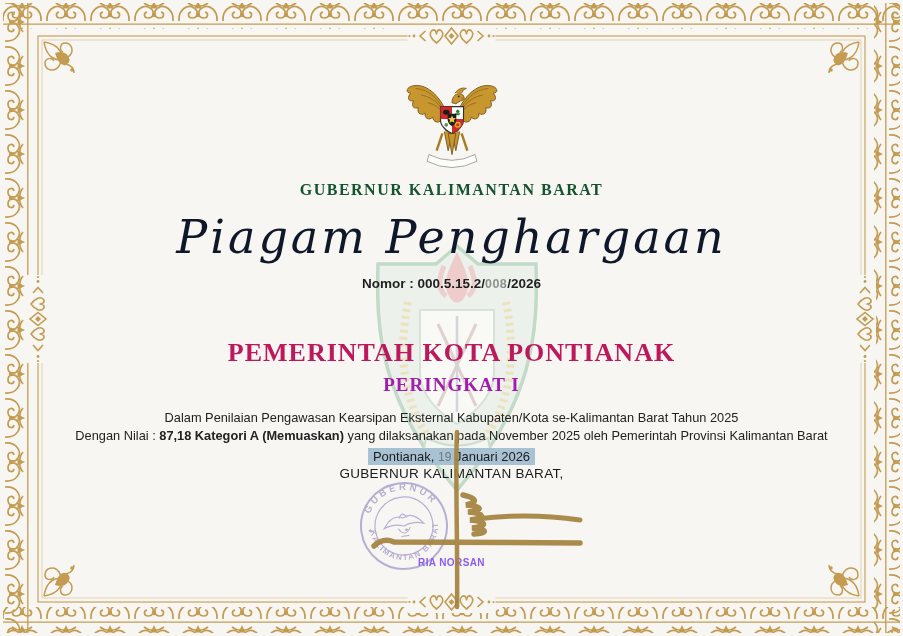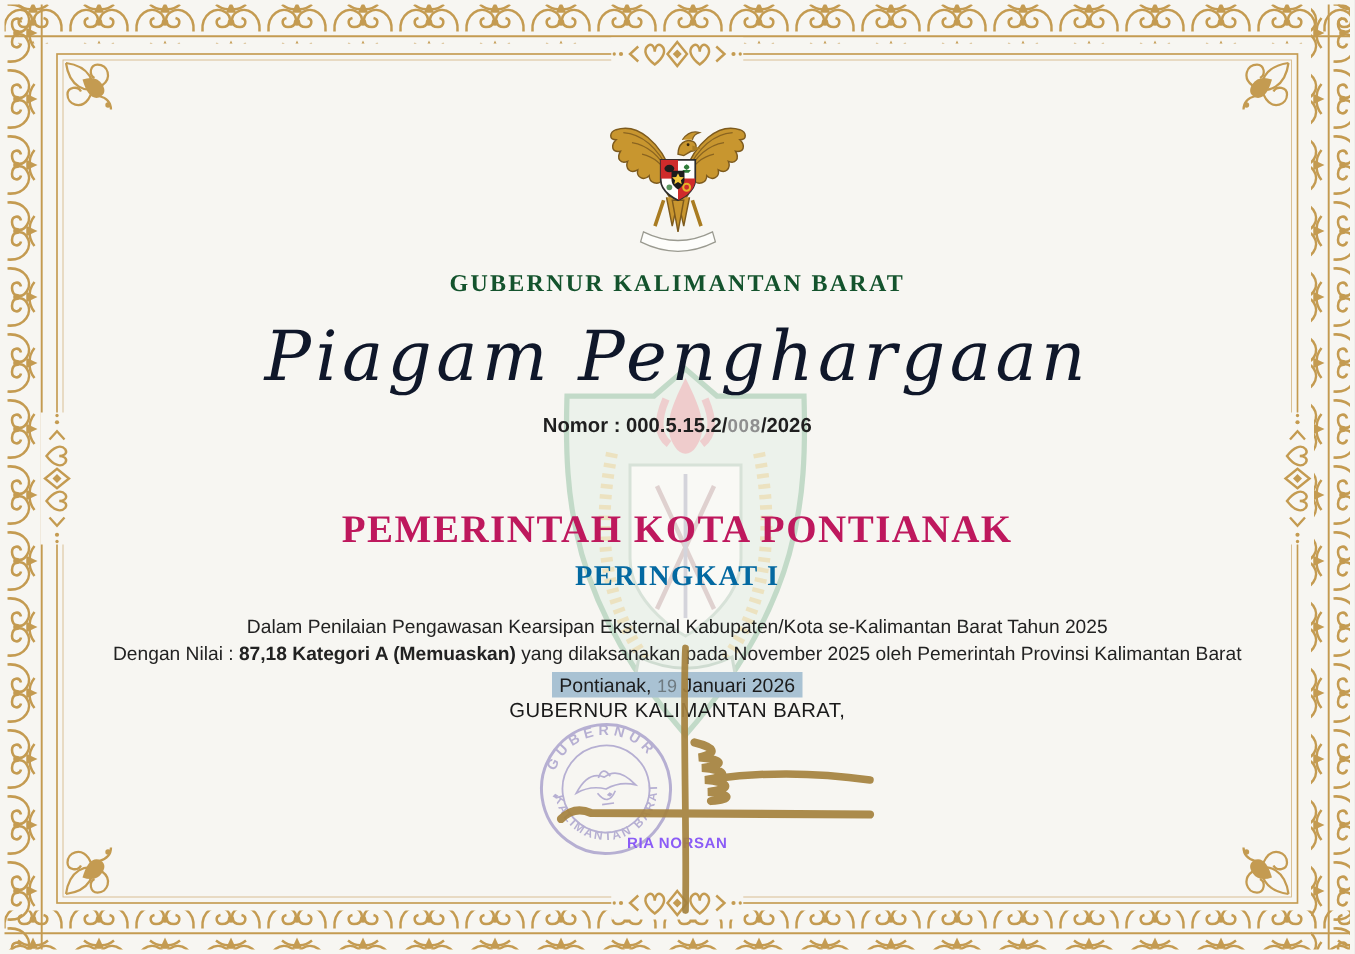--- a/index.html
+++ b/index.html
@@ -22,21 +22,21 @@
   }
   .nomor{top:276px;font-size:13.5px;font-weight:bold;color:#1f1f1f;}
   .nomor .hand{color:#8f8f8f;font-weight:600;font-size:12.5px;letter-spacing:.5px;}
   .intro{top:301px;font-size:12.8px;line-height:1.5;color:#222;}
   .recipient{
     top:338px;font-family:"Liberation Serif",serif;font-weight:bold;
     font-size:26px;letter-spacing:1px;color:#be185d;
   }
   .rank{
     top:374px;font-family:"Liberation Serif",serif;font-weight:bold;
-    font-size:19px;letter-spacing:1px;color:#0369a1;
+    font-size:19px;letter-spacing:1px;color:#a21caf;
   }
   .detail1{top:410px;font-size:12.8px;color:#222;}
   .detail2{top:428px;font-size:12.8px;color:#222;}
   .detail2 b{font-weight:bold;}
   .date-line{top:449px;font-size:13px;}
   .date-line .hl{background:#a9c2d3;padding:1px 5px;}
   .date-line .day{color:#6e7a80;font-size:12px;text-align:center;}
   .signer-title{top:466px;font-size:13.5px;letter-spacing:.3px;color:#1a1a1a;}
   .signer-name{top:557px;font-size:10px;font-weight:bold;letter-spacing:.4px;color:#8b5cf6;}
 

